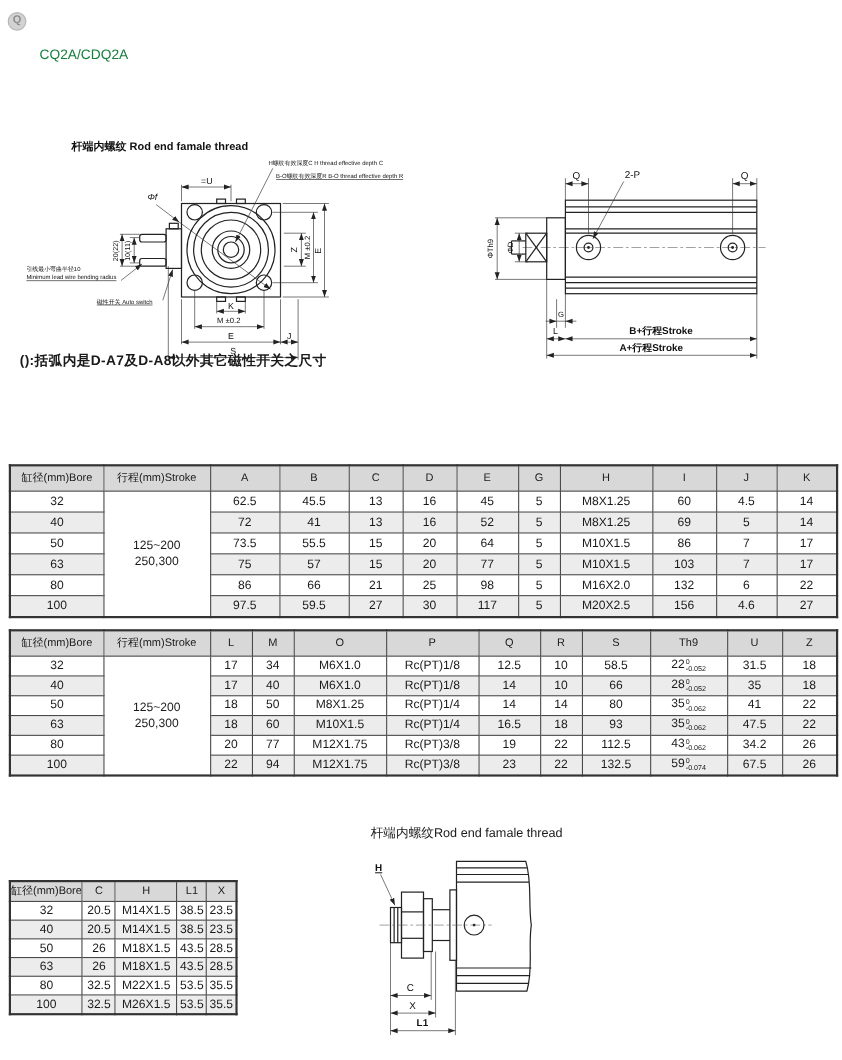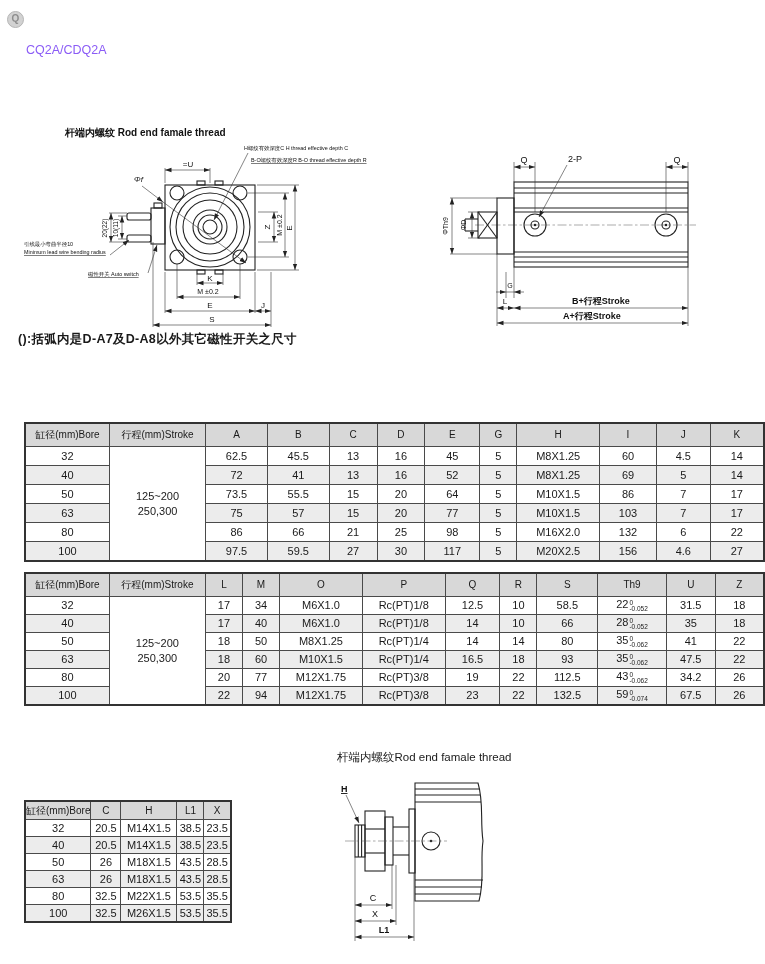--- a/index.html
+++ b/index.html
@@ -3,26 +3,26 @@
 <meta charset="utf-8">
 <style>
   html,body{margin:0;padding:0;background:#fff;}
   #page{position:relative;width:765px;height:964px;background:#fff;overflow:hidden;
         font-family:"Liberation Sans","DejaVu Sans",sans-serif;color:#1a1a1a;}
   .abs{position:absolute;}
   .hdr-icon{position:absolute;left:7px;top:11px;width:15px;height:15px;border-radius:50%;
             background:#d2d2d2;border:1px solid #b5b5b5;color:#8d8d8d;font-weight:bold;
             font-size:10px;line-height:14px;text-align:center;}
   #page-title{left:26px;top:11px;font-size:13.5px;color:#222;}
-  #model-name{left:26px;top:43px;font-size:12.5px;color:#8b5cf6;}
-  #note-block{left:18px;top:331px;line-height:16px;}
+  #model-name{left:36px;top:43px;font-size:12.5px;color:#15803d;}
+  #note-block{left:18px;top:320px;line-height:16px;}
   #note-line1{font-size:12.5px;font-weight:bold;letter-spacing:.3px;}
   #note-line2{font-size:13.5px;}
   #rod-title{left:337px;top:750px;font-size:11.5px;font-weight:normal;}
-  table{border-collapse:collapse;table-layout:fixed;position:absolute;background:#fff;margin-left:16px;}
+  table{border-collapse:collapse;table-layout:fixed;position:absolute;background:#fff;}
   th,td{border:1px solid #4a4a4a;text-align:center;padding:0;overflow:hidden;
         white-space:nowrap;font-size:11px;line-height:1;}
   th{background:#d8d8d8;font-weight:normal;font-size:10px;height:22px;}
   tr.band td{background:#ececec;}
   td.stroke-cell{background:#fff;}
   td.stroke-cell div{line-height:15px;font-size:11px;}
   #table1{left:8px;top:422px;border:2px solid #333;}
   #table2{left:8px;top:572px;border:2px solid #333;}
   #table3{left:8px;top:800px;border:2px solid #333;}
   #table1 td{height:18px;}

